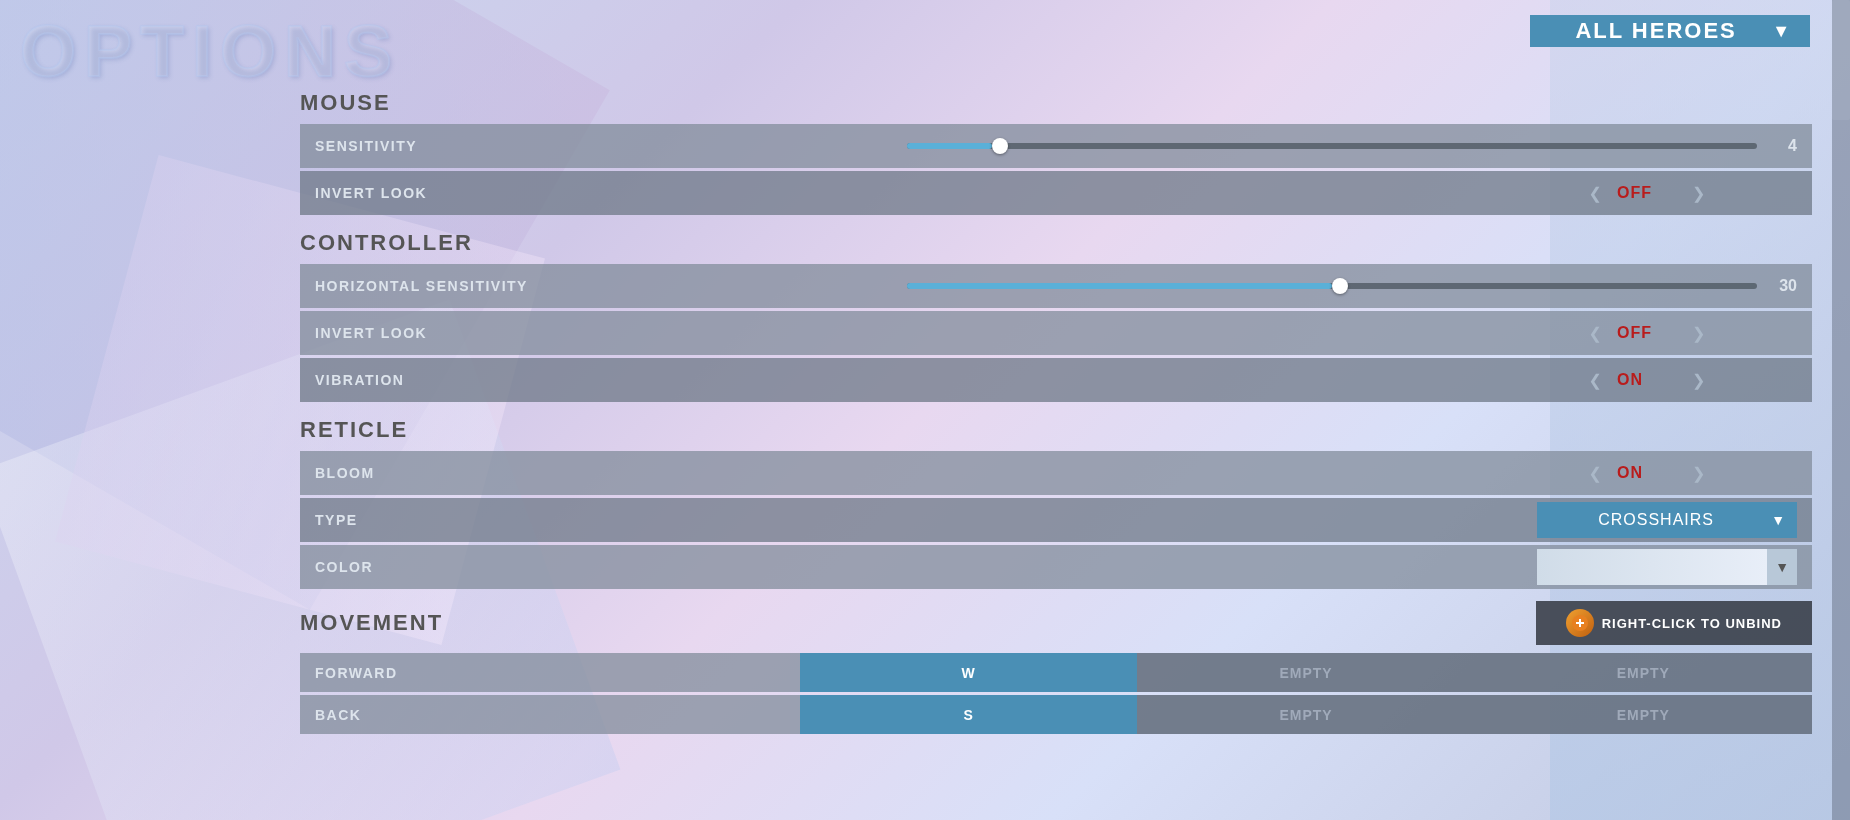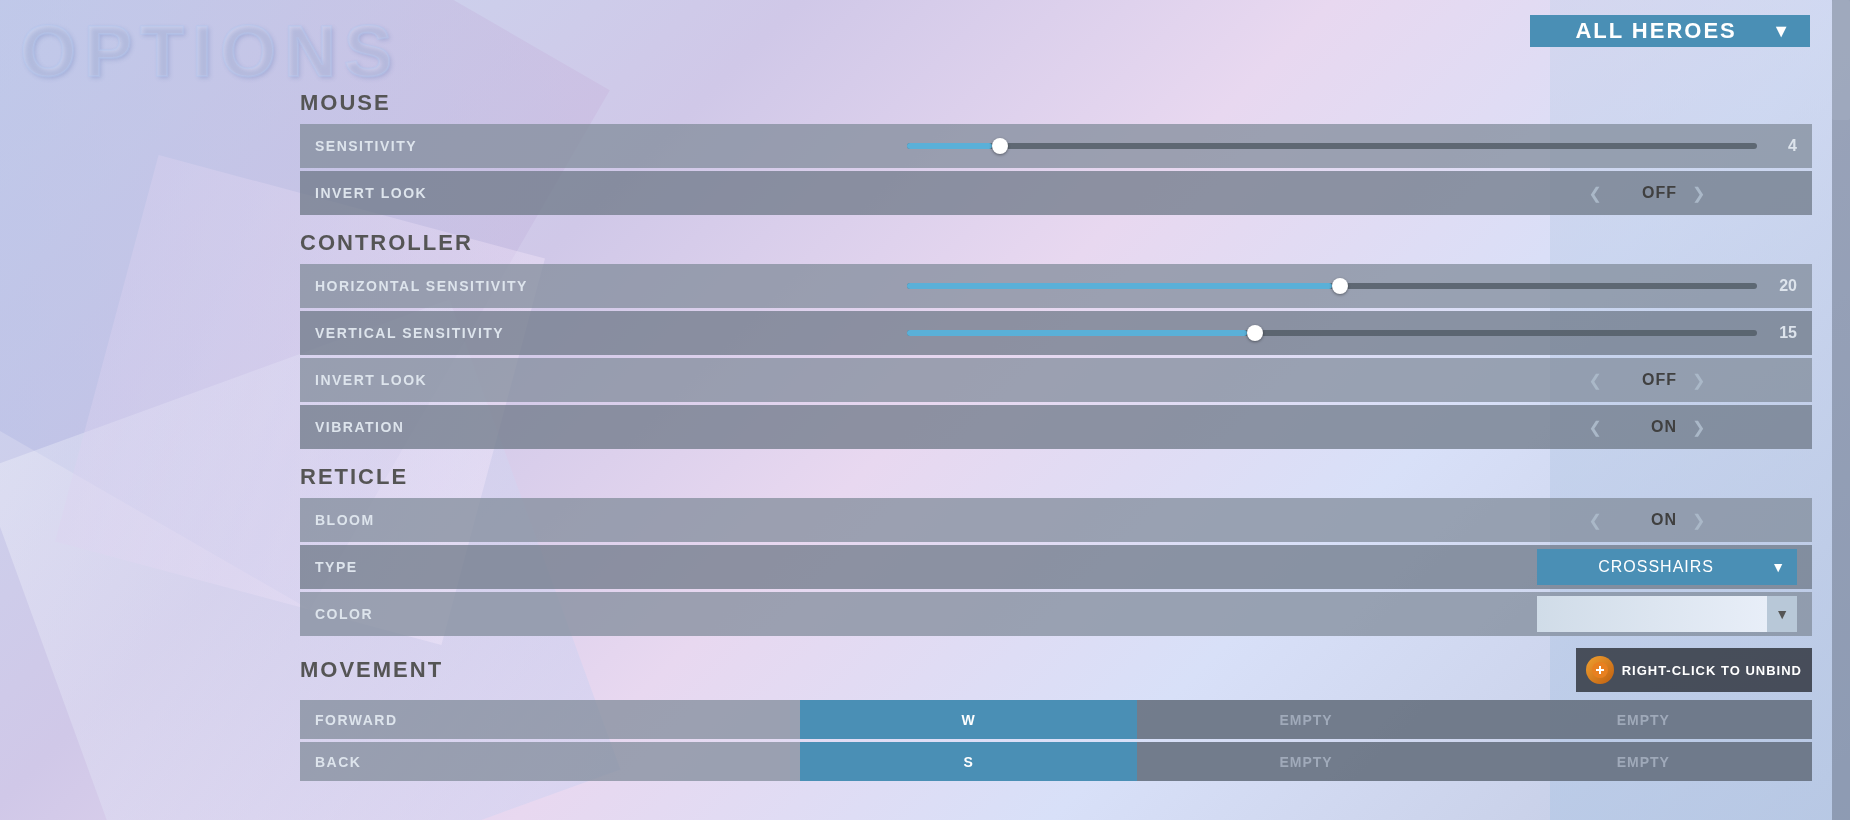--- a/index.html
+++ b/index.html
@@ -213,26 +213,26 @@
       gap: 15px;
     }
 
     .toggle-arrow {
       color: #aab8c8;
       font-size: 16px;
       cursor: pointer;
     }
 
     .toggle-value {
-      color: #404040;
+      color: #b91c1c;
       font-size: 16px;
       font-weight: 700;
       letter-spacing: 1px;
       min-width: 60px;
-      text-align: right;
+      text-align: left;
     }
 
     
     .dropdown-control {
       display: flex;
       align-items: center;
       background: #4a8fb5;
       height: 36px;
       padding: 0 12px;
       min-width: 260px;
@@ -293,21 +293,21 @@
       font-size: 22px;
       font-weight: 900;
       letter-spacing: 2px;
       text-transform: uppercase;
     }
 
     .unbind-button {
       display: flex;
       align-items: center;
       background: rgba(50,55,65,0.85);
-      padding: 8px 10px;
+      padding: 8px 30px;
       gap: 8px;
       cursor: pointer;
     }
 
     .unbind-icon {
       width: 28px;
       height: 28px;
       border-radius: 50%;
       background: linear-gradient(135deg, #f0a030, #c06010);
       display: flex;
@@ -427,34 +427,24 @@
 
   <div class="section-header">CONTROLLER</div>
 
   <div class="settings-row">
     <span class="settings-label">HORIZONTAL SENSITIVITY</span>
     <div class="slider-container">
       <div class="slider-track">
         <div class="slider-fill" style="width:50%"></div>
         <div class="slider-thumb" style="left:50%"></div>
       </div>
-      <span class="slider-value">20</span>
-    </div>
-  </div>
-
-  <div class="settings-row alt">
-    <span class="settings-label">VERTICAL SENSITIVITY</span>
-    <div class="slider-container">
-      <div class="slider-track">
-        <div class="slider-fill" style="width:40%"></div>
-        <div class="slider-thumb" style="left:40%"></div>
-      </div>
-      <span class="slider-value">15</span>
-    </div>
-  </div>
+      <span class="slider-value">30</span>
+    </div>
+  </div>
+
 
   <div class="settings-row">
     <span class="settings-label">INVERT LOOK</span>
     <div class="toggle-control">
       <span class="toggle-arrow">❮</span>
       <span class="toggle-value">OFF</span>
       <span class="toggle-arrow">❯</span>
     </div>
   </div>
 

